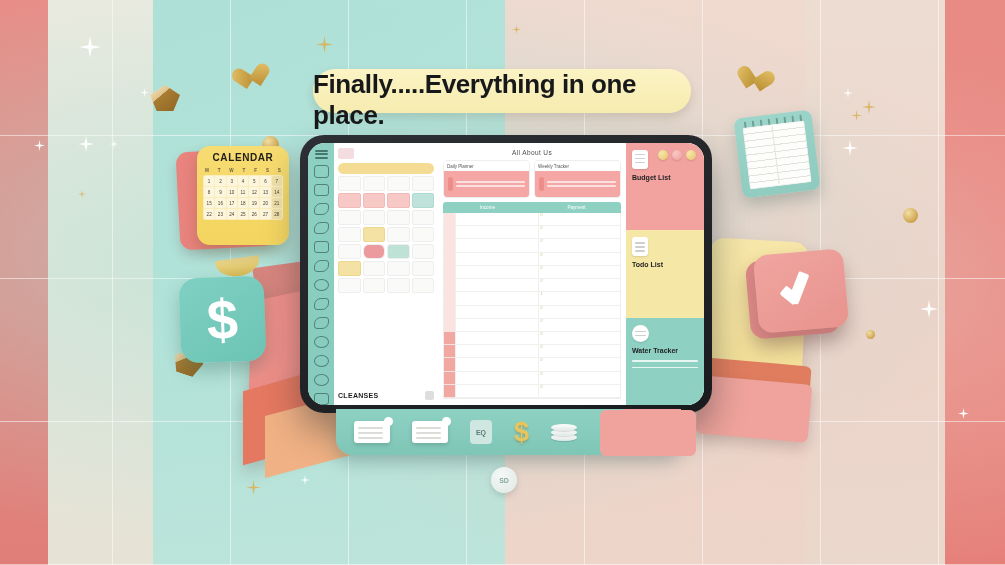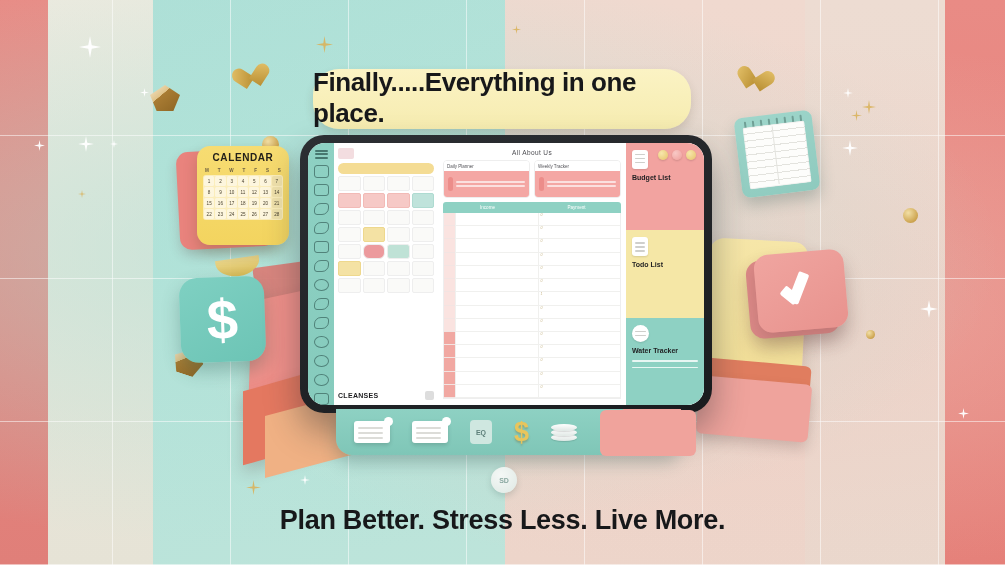--- a/index.html
+++ b/index.html
@@ -55,23 +55,23 @@
   .bananas{position:absolute;width:44px;height:18px;
     background:linear-gradient(180deg,#f0d98a,#d8b64e);
     border-radius:0 0 24px 24px/0 0 16px 16px;transform:rotate(-8deg);opacity:.95;}
 
   .coin-sm{position:absolute;border-radius:50%;
     background:radial-gradient(circle at 35% 32%,#f2dfa5,#cda44f 70%,#b08c3c);}
 
   
   .title{position:absolute;left:0;right:0;top:22px;text-align:center;
     font-size:32px;font-weight:700;color:#1d1d1f;letter-spacing:-.3px;}
-  .banner{position:absolute;left:313px;top:69px;width:378px;height:60px;
+  .banner{position:absolute;left:313px;top:69px;width:378px;height:44px;
     border-radius:26px;background:linear-gradient(180deg,#fbf3c4,#f6ecb0);
-    box-shadow:0 5px 10px rgba(80,60,40,.16);display:flex;align-items:flex-end;justify-content:center;}
+    box-shadow:0 5px 10px rgba(80,60,40,.16);display:flex;align-items:flex-start;justify-content:center;}
   .banner span{font-size:26px;font-weight:700;color:#17181a;letter-spacing:-.4px;}
   .tagline{position:absolute;left:0;right:0;top:505px;text-align:center;
     font-size:27px;font-weight:700;color:#17181a;letter-spacing:-.3px;}
 
   
   .cal-back{position:absolute;left:178px;top:150px;width:96px;height:98px;
     border-radius:12px;background:#e9837d;transform:rotate(-3deg);
     box-shadow:0 6px 12px rgba(90,60,60,.22);}
   .cal{position:absolute;left:197px;top:146px;width:92px;height:99px;border-radius:13px;
     background:linear-gradient(180deg,#f7dc72,#f3d45f);box-shadow:0 7px 14px rgba(90,70,30,.25);
@@ -569,15 +569,14 @@
         <i style="top:6px"></i>
         <i style="top:1px"></i>
       </div>
     <div class="dock-pink">fx</div>
   </div>
 
   <div class="sticky-pink"></div>
 
   <div class="base-circle">SD</div>
 
-  <div class="tagline">Plan Better. Stress Less. Live More.</div>
 
 </div>
 
 </body></html>

